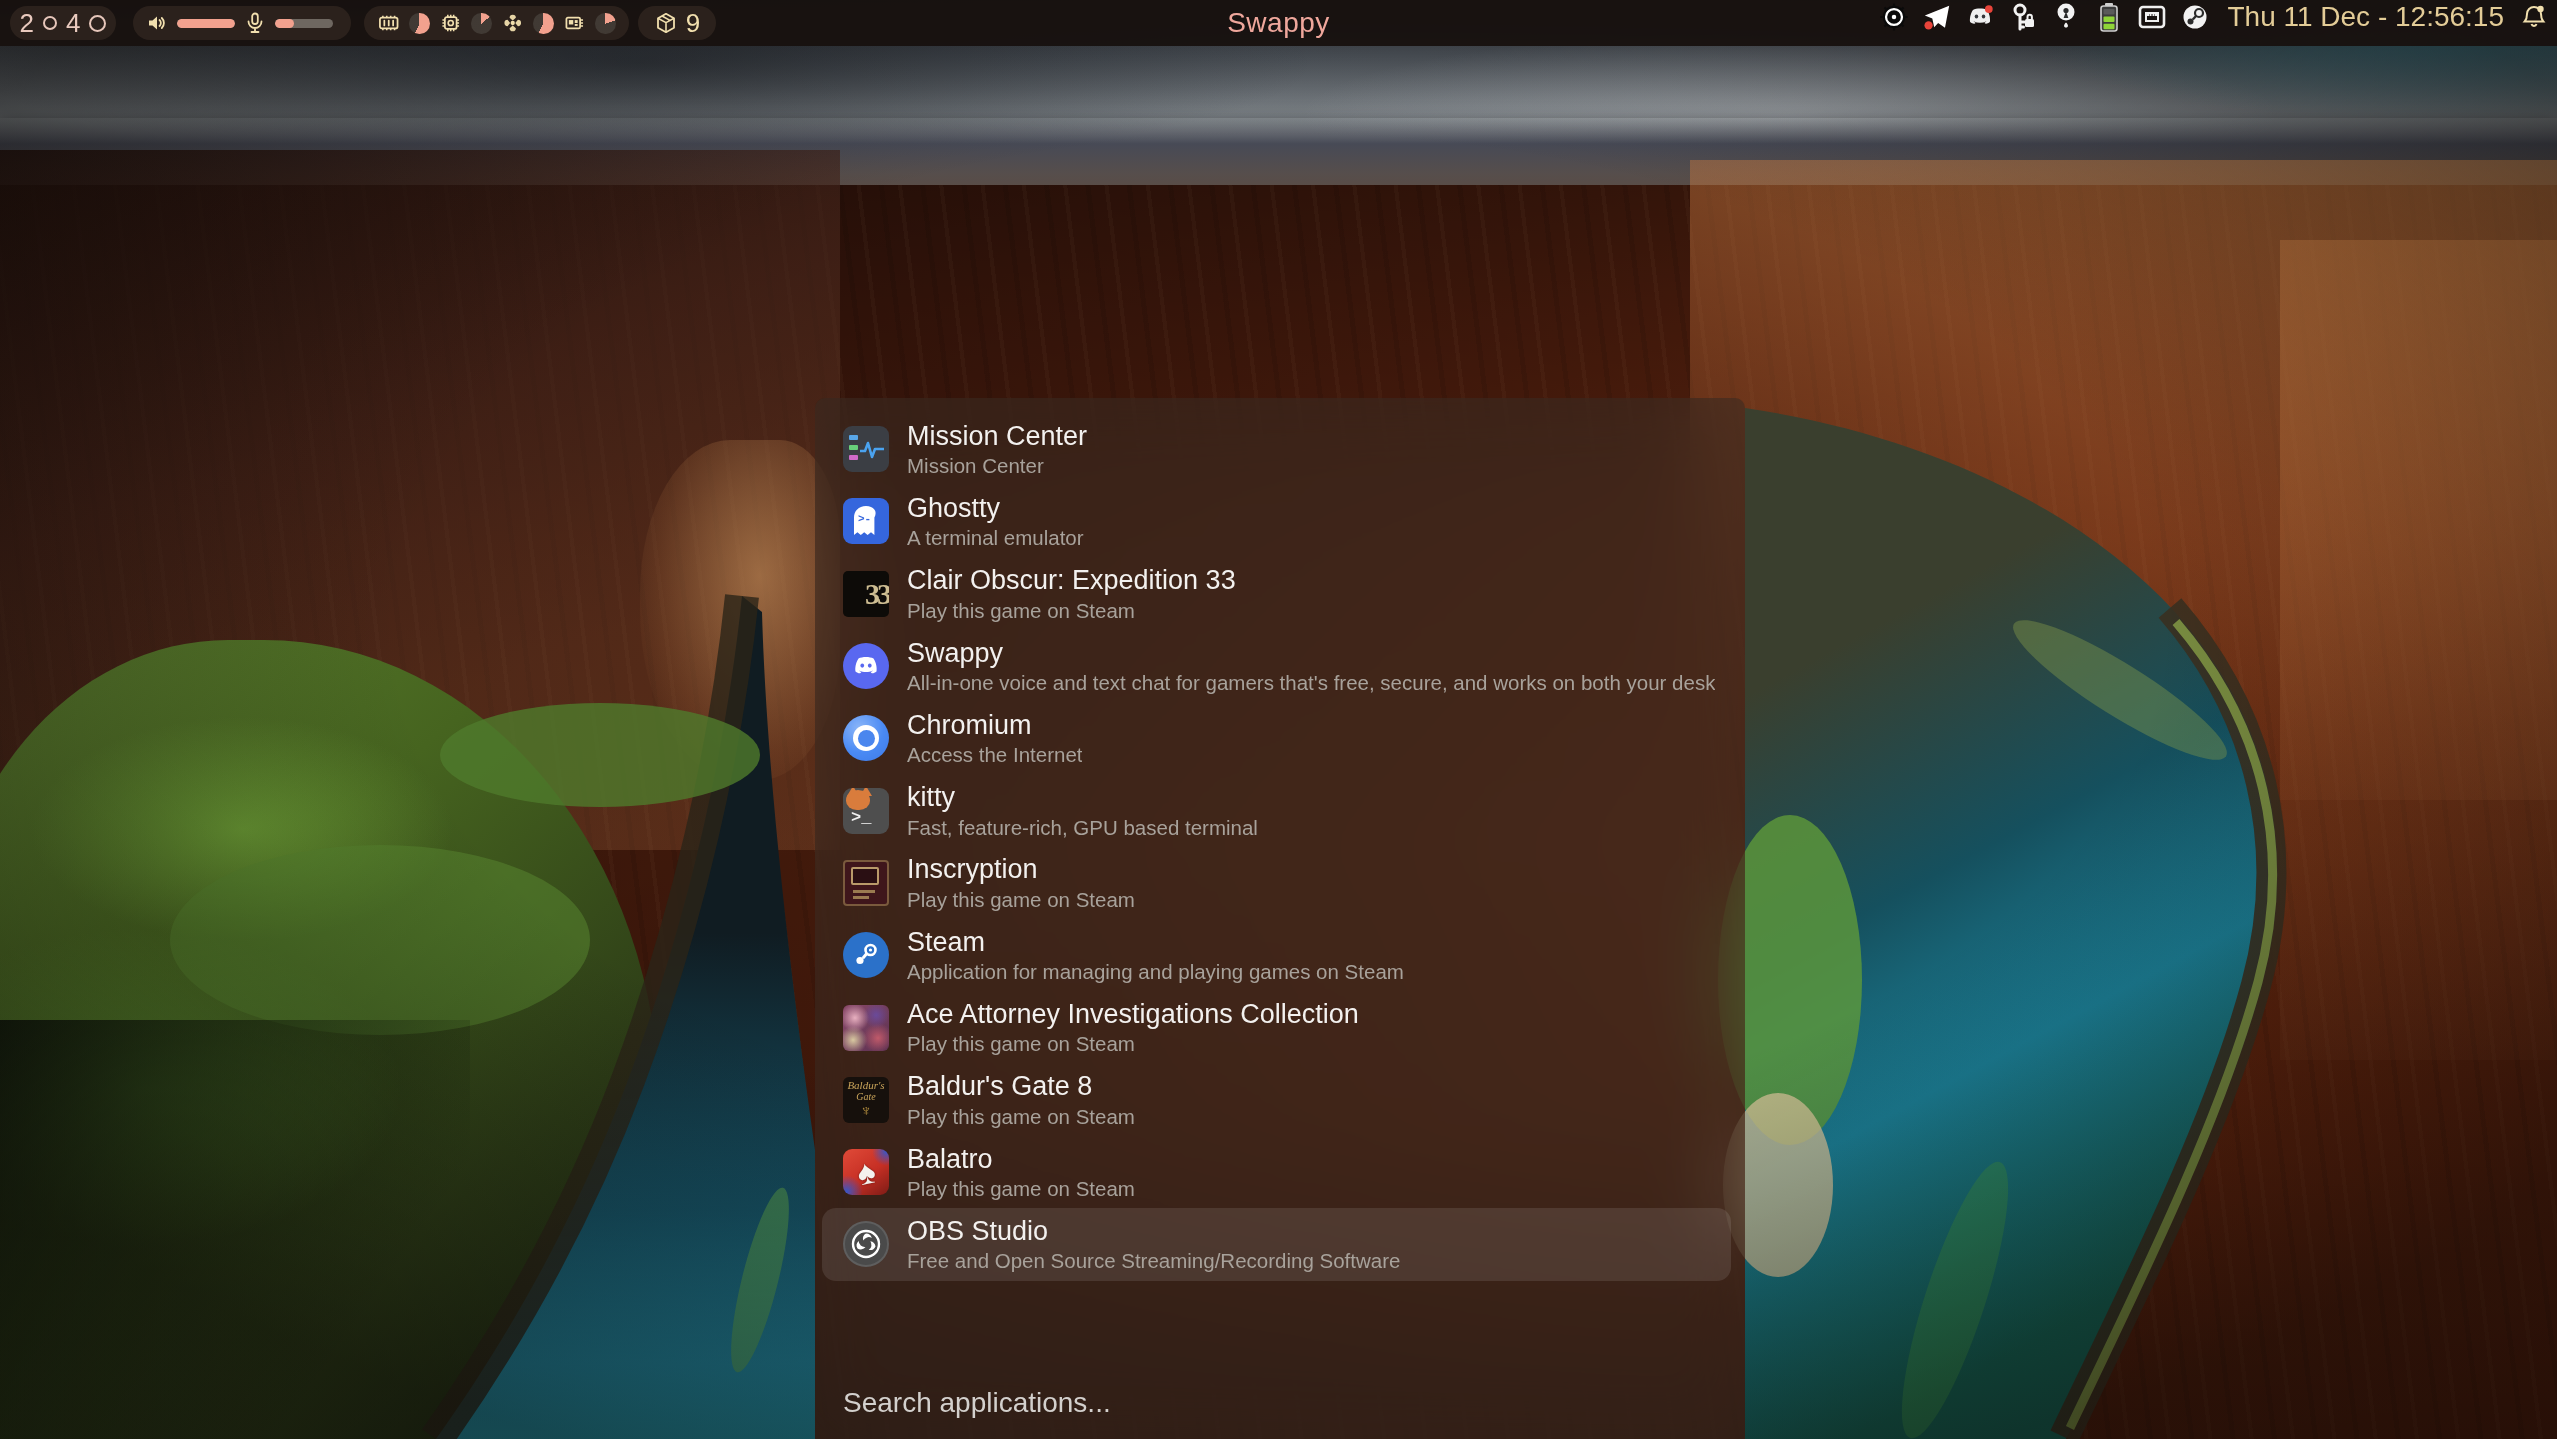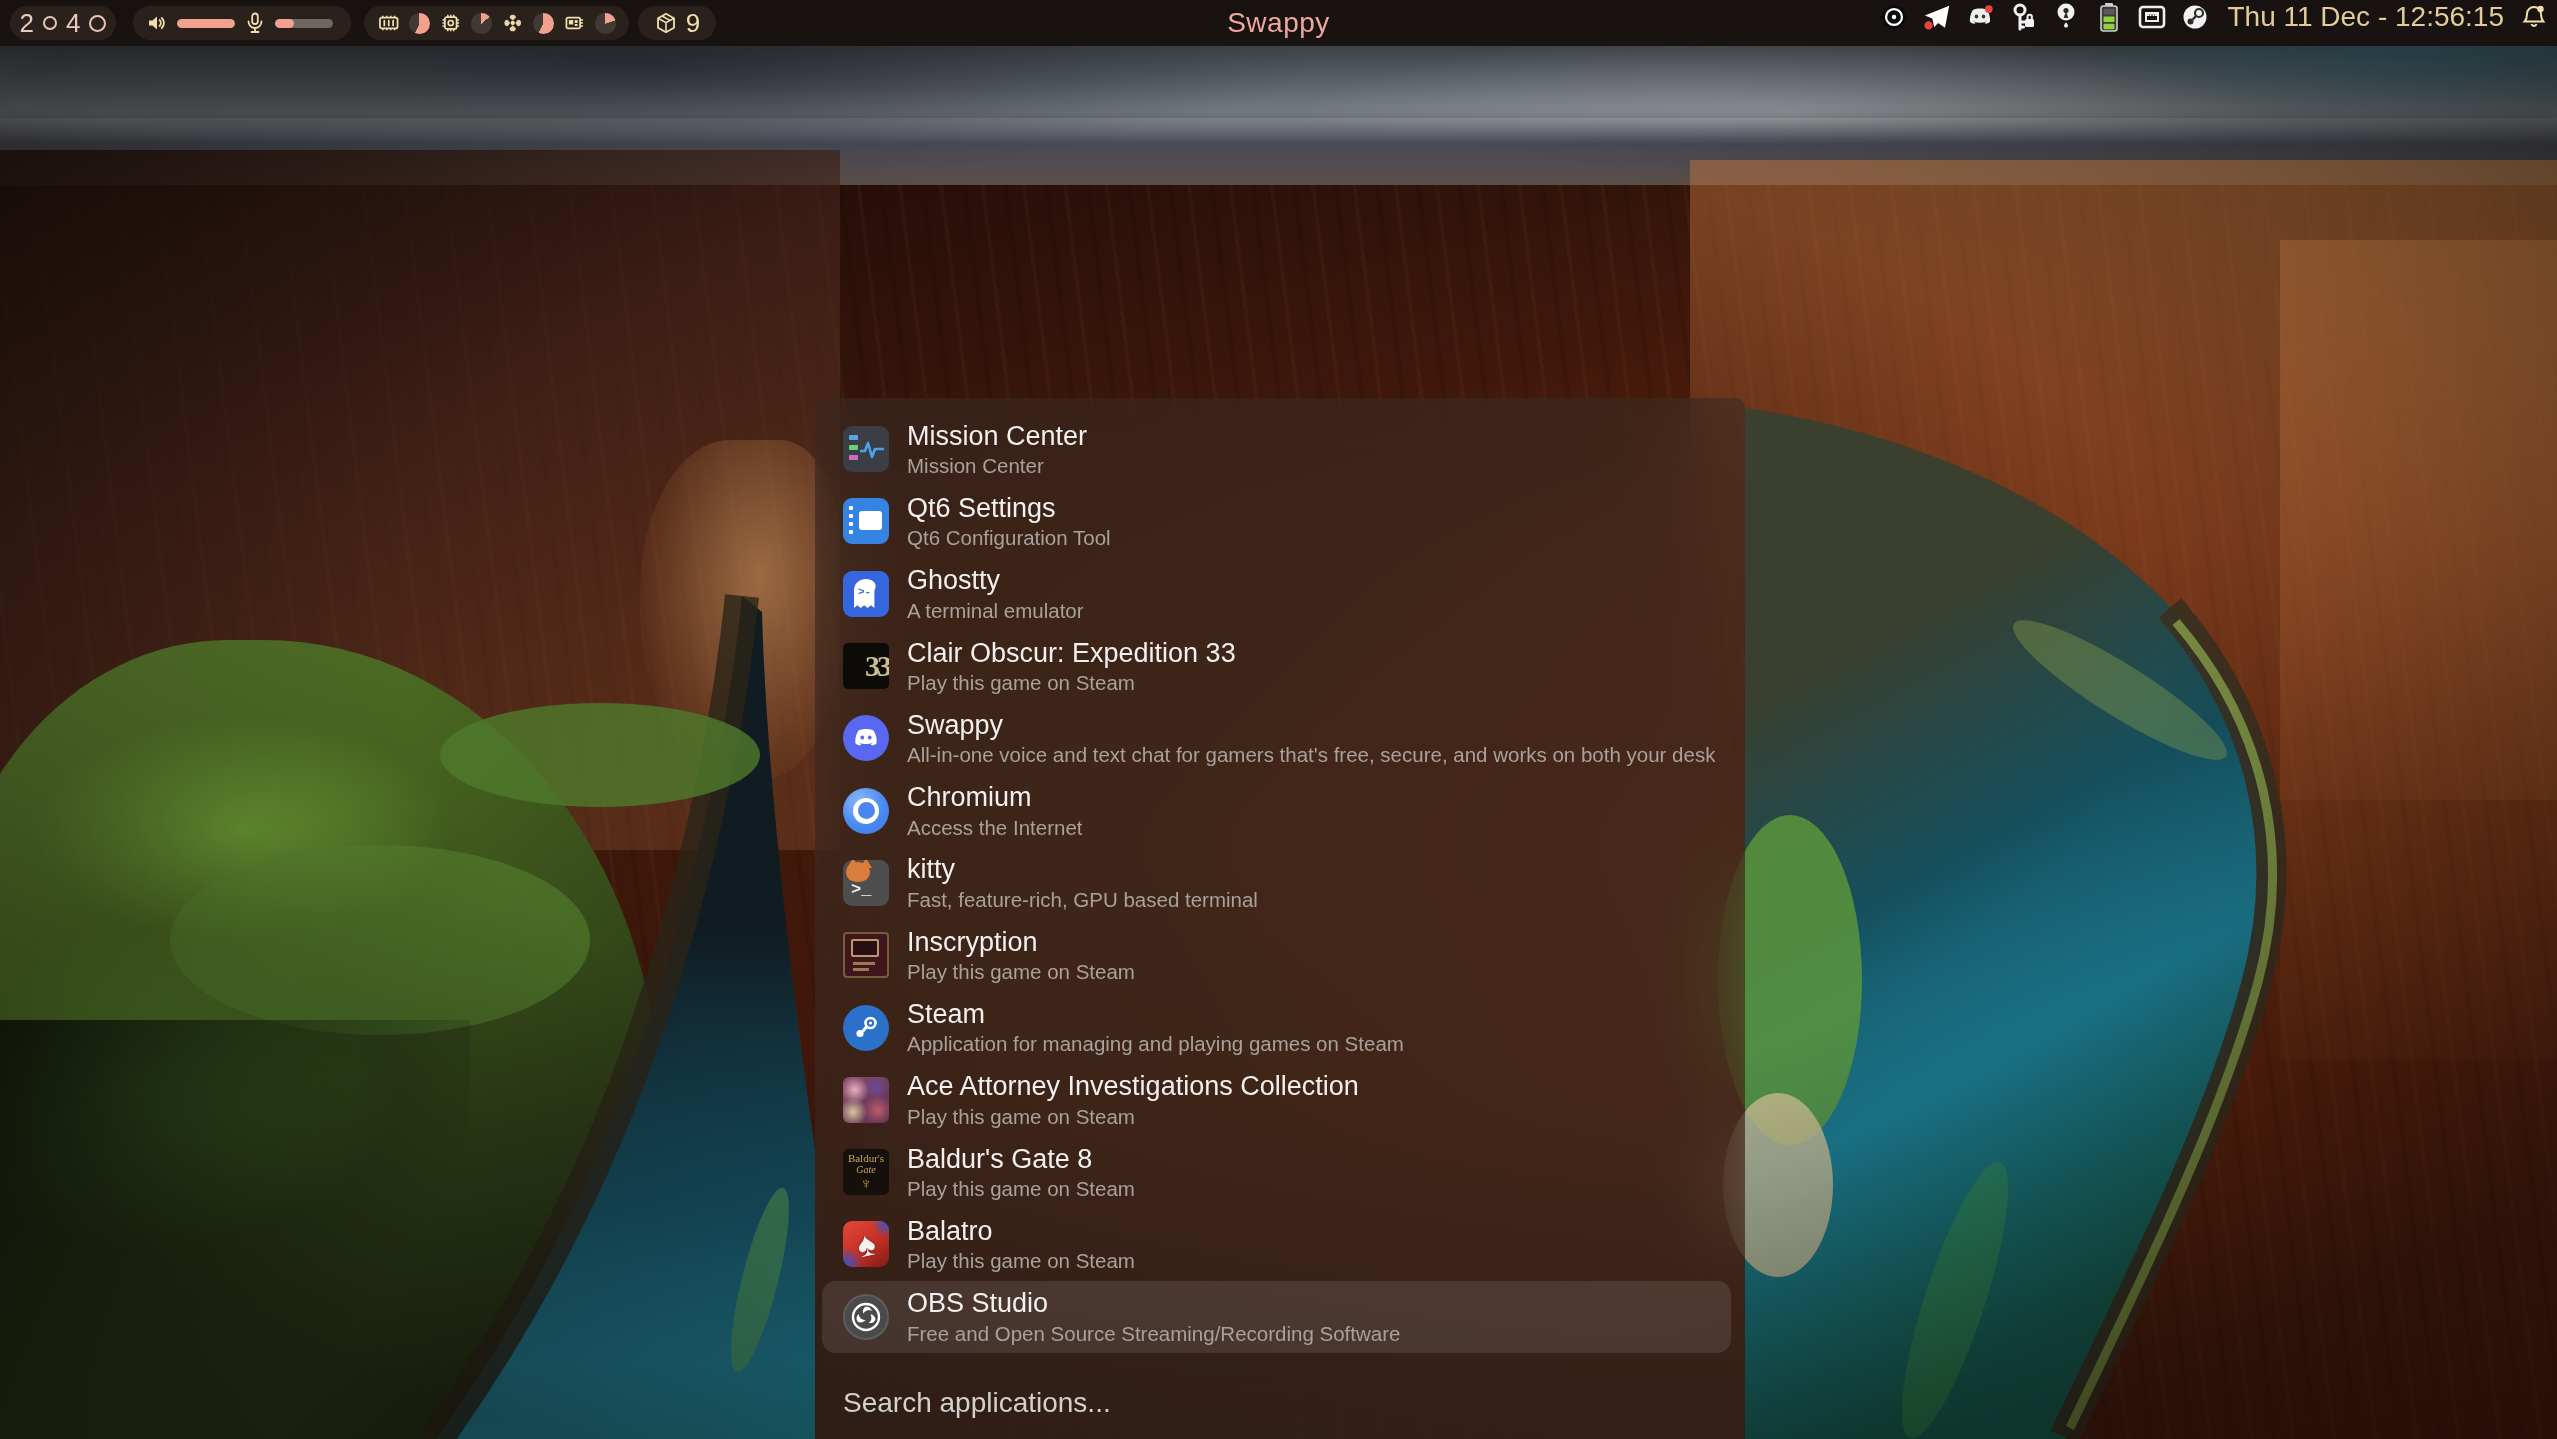--- a/index.html
+++ b/index.html
@@ -105,21 +105,21 @@
   .ic-inscryption .l1,.ic-inscryption .l2 { position:absolute; left:8px; height:3px; background:#9a7a50; }
   .ic-inscryption .l1 { top:28px; width:22px; } .ic-inscryption .l2 { top:34px; width:16px; }
   .ic-steam { background:#2b71c9; display:flex; align-items:center; justify-content:center; }
   .ic-ace { background:
       radial-gradient(circle 14px at 26% 28%, #e8b0c0, transparent),
       radial-gradient(circle 13px at 72% 22%, #6a4a9a, transparent),
       radial-gradient(circle 14px at 22% 76%, #d8c8a0, transparent),
       radial-gradient(circle 15px at 76% 72%, #c05a6a, transparent),
       linear-gradient(135deg, #8a4a6a, #5a3050); border-radius:6px; }
   .ic-bg3 { background:#16100c; border-radius:6px; display:flex; flex-direction:column; align-items:center; justify-content:center; }
-  .ic-bg3 .t1 { font-family:"Liberation Serif", serif; color:#c9a45a; font-size:11px; line-height:1; }
+  .ic-bg3 .t1 { font-family:"Liberation Serif", serif; font-style:italic; color:#c9a45a; font-size:11px; line-height:1; }
   .ic-bg3 .t2 { font-family:"Liberation Serif", serif; font-style:italic; color:#c9a45a; font-size:10px; line-height:1.1; }
   .ic-bg3 .emblem { color:#b8923f; font-size:16px; line-height:1; margin-top:1px; }
   .ic-balatro { background:
       radial-gradient(circle 16px at 8% 92%, #3a55c4, transparent),
       radial-gradient(circle 14px at 94% 6%, #3a55c4, transparent),
       linear-gradient(145deg, #e04a38 0%, #c62f24 55%, #7e1c16 100%); }
   .ic-balatro .spade { position:absolute; left:0; top:0; width:100%; height:100%; display:flex; align-items:center; justify-content:center;
       color:#f4f2ee; font-size:34px; transform:rotate(-12deg); text-shadow:0 0 2px #5a0e0a; }
   .ic-obs { background:#4a4a4a; border:2px solid #5e5e5e; display:flex; align-items:center; justify-content:center; }
 
@@ -329,35 +329,20 @@
             <path d="M1 17 h5 l3-8 4 14 3-8 h9" fill="none" stroke="#4aa3f0" stroke-width="2.6" stroke-linejoin="round"></path>
           </svg>
         </span>
       </span>
       <span class="app-texts">
         <span class="app-name">Mission Center</span>
         <span class="app-desc">Mission Center</span>
       </span>
     </div>
 
-    <div class="app-row">
-      <span class="app-icon">
-        <span class="tile ic-qt6">
-          <span class="dot" style="top:8px;"></span>
-            <span class="dot" style="top:16px;"></span>
-          <span class="dot" style="top:24px;"></span>
-            <span class="dot" style="top:32px;"></span>
-          <span class="pane"></span>
-        </span>
-      </span>
-      <span class="app-texts">
-        <span class="app-name">Qt6 Settings</span>
-        <span class="app-desc">Qt6 Configuration Tool</span>
-      </span>
-    </div>
 
     <div class="app-row">
       <span class="app-icon">
         <span class="tile ic-ghostty">
           <svg class="icon-svg" width="46" height="46" viewBox="0 0 46 46">
             <path d="M23 8 c-7.5 0-12 5.2-12 11.5 V37 l3.4-2.8 3.4 2.8 3.4-2.8 3.4 2.8 3.4-2.8 3.4 2.8 V19.5 C35 13.2 30.5 8 23 8 Z" fill="#fff"></path>
             <text x="15" y="24" font-family="Liberation Mono, monospace" font-size="11" font-weight="bold" fill="#3566dd">&gt;-</text>
           </svg>
         </span>
       </span>

